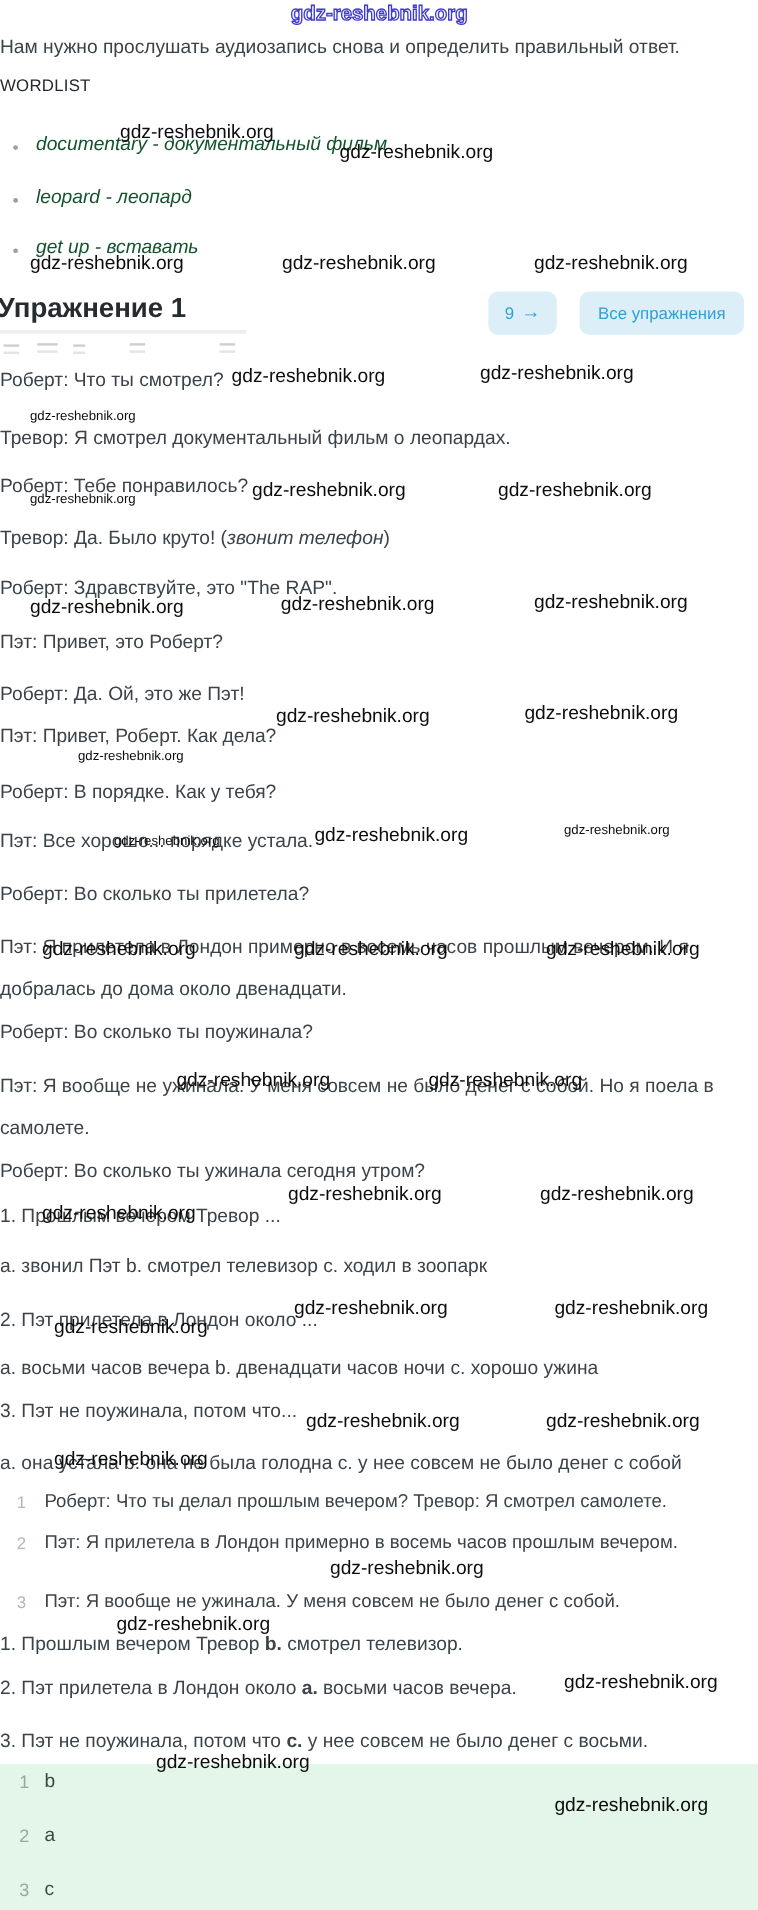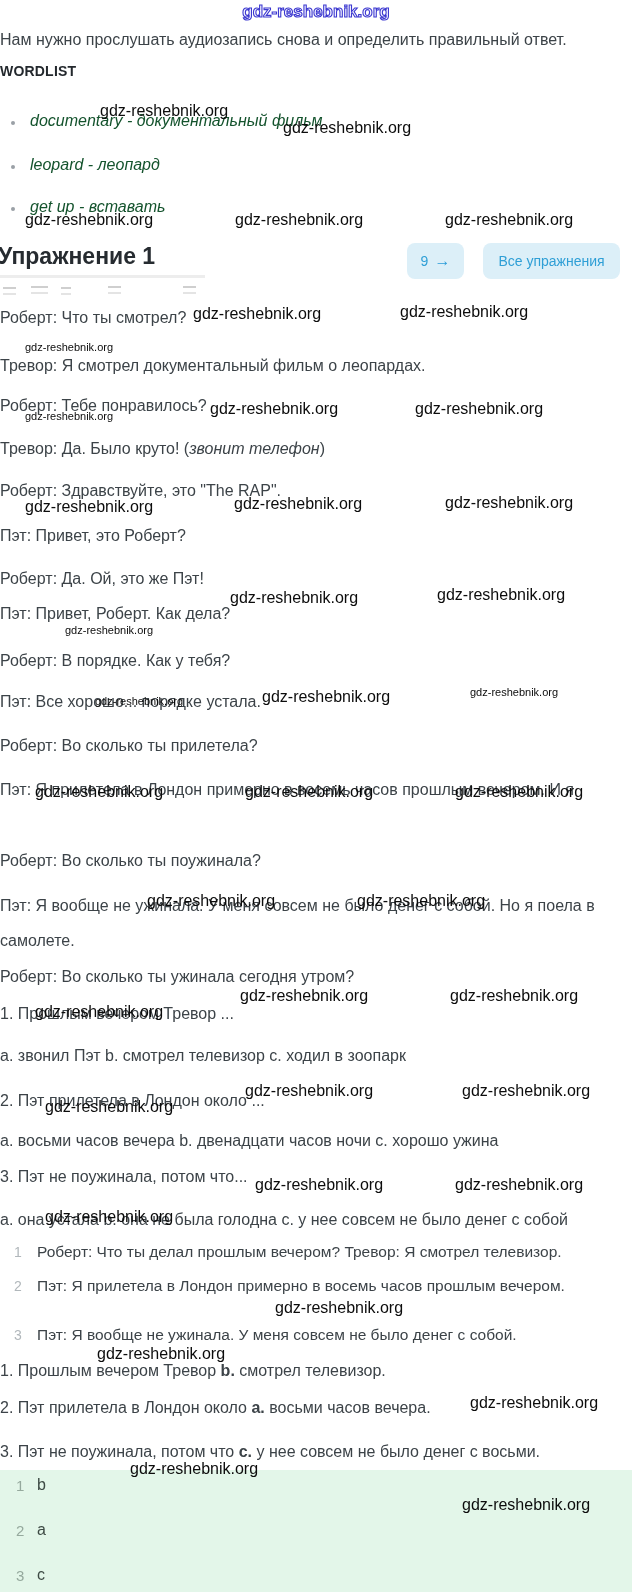--- a/index.html
+++ b/index.html
@@ -22,21 +22,21 @@
     -webkit-text-stroke:1.1px #3c38d0; white-space:nowrap;
   }
 
   
   .para { position:absolute; left:0; font-size:16px; line-height:20px; color:#3c4348; white-space:nowrap; }
   .para2 { position:absolute; left:0; font-size:16px; line-height:35px; color:#3c4348; width:632px; }
   .it { font-style:italic; }
   .b { font-weight:700; }
 
   .intro { top:30px; }
-  .wordlist-title { position:absolute; left:0; top:63px; font-size:14px; font-weight:700; color:#23282d; letter-spacing:.2px; }
+  .wordlist-title { position:absolute; left:0; top:63px; font-size:14px; font-weight:400; color:#23282d; letter-spacing:.2px; }
   .bullet { position:absolute; left:30px; font-size:16px; color:#14532d; white-space:nowrap;font-style:italic; }
   .dot { position:absolute; left:11px; width:4px; height:4px; border-radius:50%; background:#9aa0a6; }
 
   .ex-title { position:absolute; left:-2px; top:243px; font-size:23px; font-weight:700; color:#262b30; white-space:nowrap; }
   .btn {
     position:absolute; top:243px; height:36px; border-radius:8px;
     background:#dceff8; color:#2f9fd6; font-size:14px; font-weight:500;
     display:flex; align-items:center; justify-content:center; gap:6px;
     border:none; cursor:pointer; font-family:inherit;
   }
@@ -92,34 +92,34 @@
 <p class="para" style="top:356px">Тревор: Я смотрел документальный фильм о леопардах.</p>
 <p class="para" style="top:396px">Роберт: Тебе понравилось?</p>
 <p class="para" style="top:439px"><span>Тревор: Да. Было круто! (</span><span class="it">звонит телефон</span><span>)</span></p>
 <p class="para" style="top:481px">Роберт: Здравствуйте, это "The RAP".</p>
 <p class="para" style="top:526px">Пэт: Привет, это Роберт?</p>
 <p class="para" style="top:569px">Роберт: Да. Ой, это же Пэт!</p>
 <p class="para" style="top:604px">Пэт: Привет, Роберт. Как дела?</p>
 <p class="para" style="top:651px">Роберт: В порядке. Как у тебя?</p>
 <p class="para" style="top:692px">Пэт: Все хорошо... порядке устала.</p>
 <p class="para" style="top:736px">Роберт: Во сколько ты прилетела?</p>
-<p class="para2" style="top:772px"><span>Пэт: Я прилетела в Лондон примерно в восемь часов прошлым вечером. И я</span><br></p>
+<p class="para2" style="top:772px"><span>Пэт: Я прилетела в Лондон примерно в восемь часов прошлым вечером. И я</span><br><span>добралась до дома около двенадцати.</span></p>
 <p class="para" style="top:851px">Роберт: Во сколько ты поужинала?</p>
 <p class="para2" style="top:888px"><span>Пэт: Я вообще не ужинала. У меня совсем не было денег с собой. Но я поела в</span><br><span>самолете.</span></p>
 <p class="para" style="top:967px">Роберт: Во сколько ты ужинала сегодня утром?</p>
 
 <p class="para" style="top:1004px">1. Прошлым вечером Тревор ...</p>
 <p class="para" style="top:1046px">a. звонил Пэт b. смотрел телевизор c. ходил в зоопарк</p>
 <p class="para" style="top:1091px">2. Пэт прилетела в Лондон около ...</p>
 <p class="para" style="top:1131px">a. восьми часов вечера b. двенадцати часов ночи c. хорошо ужина</p>
 <p class="para" style="top:1167px">3. Пэт не поужинала, потом что...</p>
 <p class="para" style="top:1210px">a. она устала b. она не была голодна c. у нее совсем не было денег с собой</p>
 
 <span class="q-num" style="top:1244px">1</span>
-<p class="q-text" style="top:1243px">Роберт: Что ты делал прошлым вечером? Тревор: Я смотрел телевизор.</p>
+<p class="q-text" style="top:1243px">Роберт: Что ты делал прошлым вечером? Тревор: Я смотрел самолете.</p>
 <span class="q-num" style="top:1278px">2</span>
 <p class="q-text" style="top:1277px">Пэт: Я прилетела в Лондон примерно в восемь часов прошлым вечером.</p>
 <span class="q-num" style="top:1327px">3</span>
 <p class="q-text" style="top:1326px">Пэт: Я вообще не ужинала. У меня совсем не было денег с собой.</p>
 
 <p class="para" style="top:1361px"><span>1. Прошлым вечером Тревор </span><span class="b">b.</span><span> смотрел телевизор.</span></p>
 <p class="para" style="top:1398px"><span>2. Пэт прилетела в Лондон около </span><span class="b">a.</span><span> восьми часов вечера.</span></p>
 <p class="para" style="top:1442px"><span>3. Пэт не поужинала, потом что </span><span class="b">c.</span><span> у нее совсем не было денег с восьми.</span></p>
 
 <div class="answer-panel">

